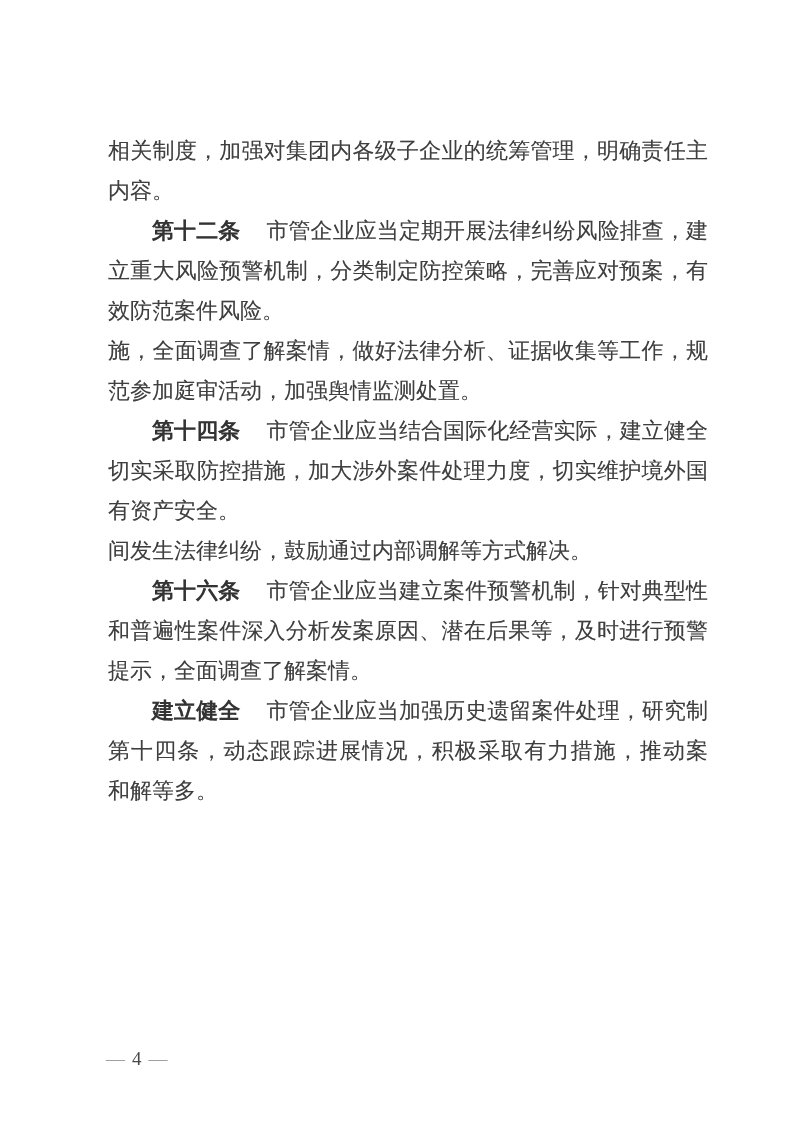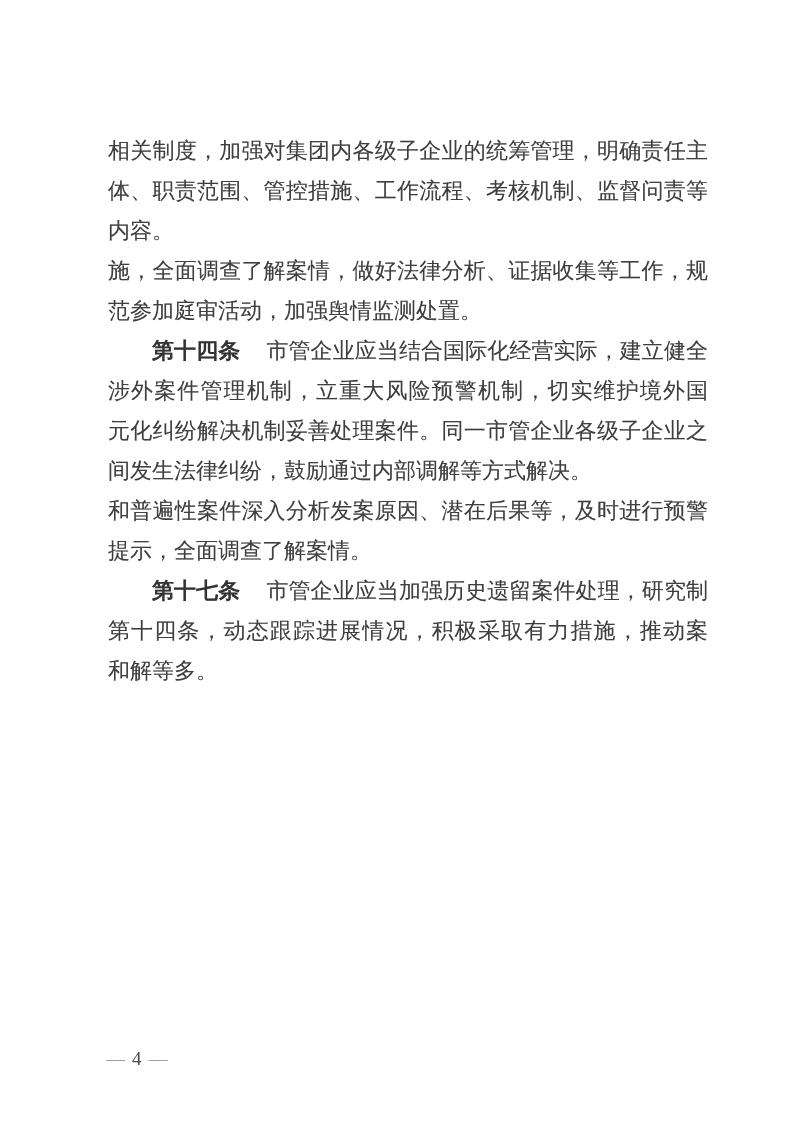--- a/index.html
+++ b/index.html
@@ -68,41 +68,46 @@
     margin: 0 7px;
   }
 </style>
 </head>
 <body>
 
 <div class="page">
   <main class="doc-body">
       <div class="paragraph">
         <div class="line fill">相关制度，加强对集团内各级子企业的统筹管理，明确责任主</div>
-        <div class="line fill">体、职责范围、管控措施、工作流程、考核机制、监督问责等</div>
         <div class="line">内容。</div>
+      </div>
+      <div class="paragraph">
+        <div class="line fill indent"><span class="article">第十二条</span><span class="gap gap-wide"></span>市管企业应当定期开展法律纠纷风险排查，建</div>
+        <div class="line fill">立重大风险预警机制，分类制定防控策略，完善应对预案，有</div>
+        <div class="line">效防范案件风险。</div>
       </div>
       <div class="paragraph">
         <div class="line fill">施，全面调查了解案情，做好法律分析、证据收集等工作，规</div>
         <div class="line">范参加庭审活动，加强舆情监测处置。</div>
       </div>
       <div class="paragraph">
         <div class="line fill indent"><span class="article">第十四条</span><span class="gap gap-wide"></span>市管企业应当结合国际化经营实际，建立健全</div>
-        <div class="line fill">涉外案件管理机制，立重大风险预警机制，切实维护境外国</div>
+        <div class="line fill">切实采取防控措施，加大涉外案件处理力度，切实维护境外国</div>
+        <div class="line">有资产安全。</div>
       </div>
       <div class="paragraph">
-        <div class="line fill">元化纠纷解决机制妥善处理案件。同一市管企业各级子企业之</div>
         <div class="line">间发生法律纠纷，鼓励通过内部调解等方式解决。</div>
       </div>
       <div class="paragraph">
+        <div class="line fill indent"><span class="article">第十六条</span><span class="gap gap-wide"></span>市管企业应当建立案件预警机制，针对典型性</div>
         <div class="line fill">和普遍性案件深入分析发案原因、潜在后果等，及时进行预警</div>
         <div class="line">提示，全面调查了解案情。</div>
       </div>
       <div class="paragraph">
-        <div class="line fill indent"><span class="article">第十七条</span><span class="gap gap-wide"></span>市管企业应当加强历史遗留案件处理，研究制</div>
+        <div class="line fill indent"><span class="article">建立健全</span><span class="gap gap-wide"></span>市管企业应当加强历史遗留案件处理，研究制</div>
         <div class="line fill">第十四条，动态跟踪进展情况，积极采取有力措施，推动案</div>
         <div class="line">和解等多。</div>
       </div>
     </main>
 
   <div class="footer">
     <span class="dash">—</span><span class="page-num">4</span><span class="dash">—</span>
   </div>
 </div>
 

